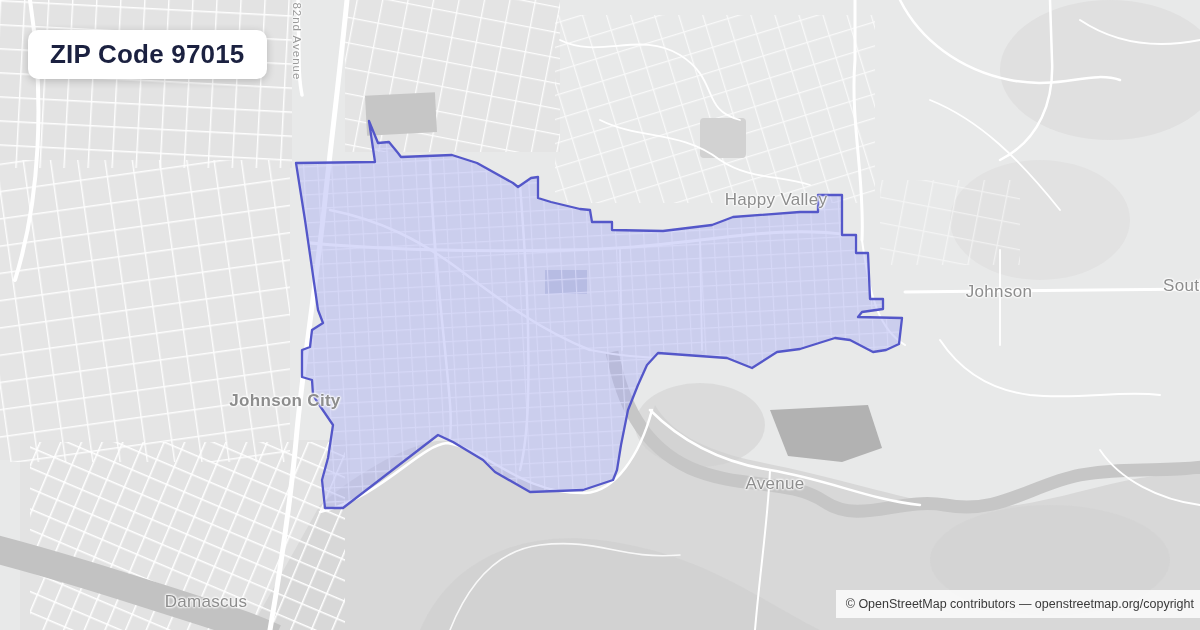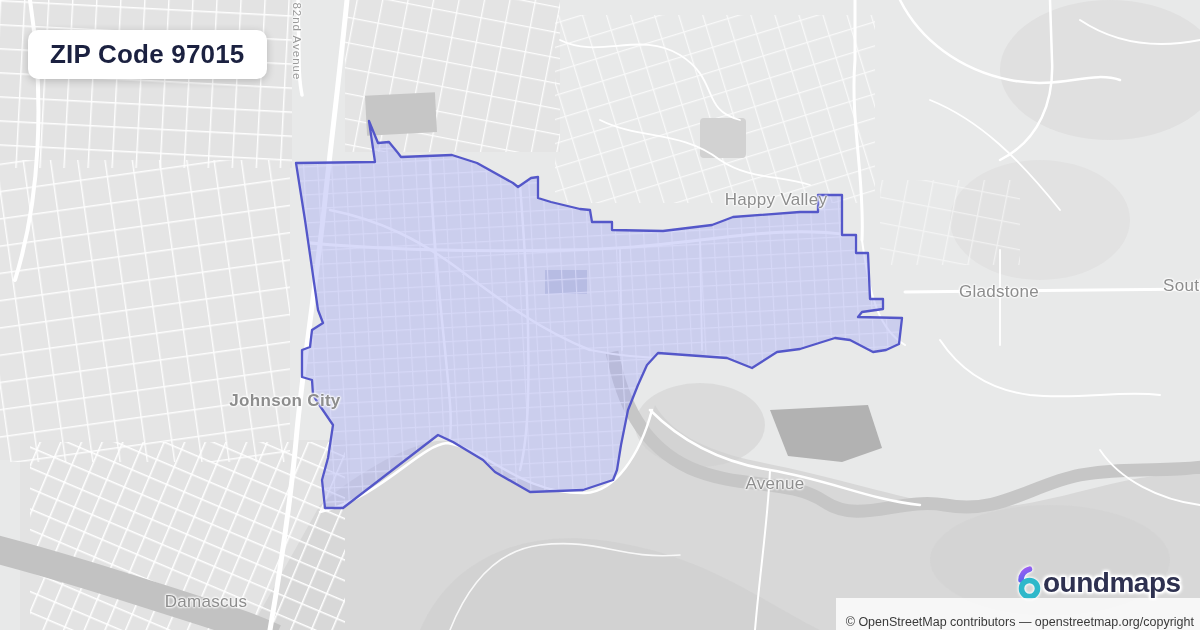--- a/index.html
+++ b/index.html
@@ -11,22 +11,22 @@
          text-shadow:-1px 0 2px #fff,1px 0 2px #fff,0 -1px 2px #fff,0 1px 2px #fff;}
   .street-vert{position:absolute;writing-mode:vertical-rl;font-size:11.5px;color:#9a9a9a;
          letter-spacing:1px;text-shadow:-1px 0 2px #fff,1px 0 2px #fff,0 -1px 2px #fff,0 1px 2px #fff;}
   #titlecard{position:absolute;left:28px;top:30px;background:#ffffff;border-radius:10px;
          padding:9px 22px;box-shadow:0 2px 8px rgba(0,0,0,.20);}
   #titlecard span{font-size:26px;font-weight:700;color:#1b2140;letter-spacing:.2px;margin-top:48px;}
   #logo{position:absolute;left:1016px;top:566px;display:flex;align-items:flex-start;
         filter:drop-shadow(0 0 1px #fff) drop-shadow(0 0 1.5px #fff);}
   #logo .word{font-size:28px;font-weight:800;color:#2e3150;letter-spacing:-.5px;line-height:34px;
         text-shadow:-1px -1px 0 #fff,1px -1px 0 #fff,-1px 1px 0 #fff,1px 1px 0 #fff,0 0 3px #fff;}
-  #attrib{position:absolute;right:0;bottom:0;height:16px;display:flex;align-items:center;
-        background:rgba(255,255,255,.78);padding:16px 6px 0 10px;}
+  #attrib{position:absolute;right:0;bottom:12px;height:28px;display:flex;align-items:center;
+        background:rgba(255,255,255,.78);padding:0 6px 0 10px;}
   #attrib span{font-size:12.5px;color:#3a3a3a;}
 </style>
 </head>
 <body>
 
 <div id="stage">
 
   <svg id="mapsvg" width="1200" height="630" viewBox="0 0 1200 630">
     <defs>
       <pattern id="gA" width="24" height="24" patternUnits="userSpaceOnUse" patternTransform="rotate(3)">
@@ -118,42 +118,29 @@
           <path d="M590,350 C640,360 680,360 720,356" stroke-width="2"></path>
           <path d="M620,250 L622,350 M700,240 L702,350" stroke-width="1.8"></path>
         </g>
       </g>
 
       <polygon stroke-width="2.3" stroke-linejoin="round" points="296,163 375,162 369,121 378,143 389,142 398,153 401,157 452,155 477,163 513,183 518,187 531,178 538,177 538,198 551,202 580,209 590,210 592,222 612,222 612,230 663,231 712,225 733,217 800,212 818,212 818,195 842,195 842,235 856,235 856,253 868,253 870,299 883,299 883,309 862,312 858,317 902,318 899,344 886,350 873,352 850,340 835,338 800,349 777,352 752,368 727,358 658,353 647,365 638,385 628,410 621,445 617,470 613,480 583,490 530,492 495,472 483,460 453,442 438,435 343,508 325,508 322,480 328,458 333,425 318,403 313,395 312,380 302,377 302,350 310,347 312,330 323,323 318,310 305,220" fill="rgba(168,172,242,0.45)" stroke="#5457c9"></polygon>
     </g>
   </svg>
 
   <div class="place" style="left:776px;top:200px;">Happy Valley</div>
-  <div class="place" style="left:999px;top:292px;">Gladstone</div>
+  <div class="place" style="left:999px;top:292px;">Johnson</div>
   <div class="place" style="left:1186px;top:286px;">South</div>
   <div class="place" style="left:285px;top:401px;font-weight:bold;">Johnson City</div>
   <div class="place" style="left:775px;top:484px;">Avenue</div>
   <div class="place" style="left:206px;top:602px;">Damascus</div>
   <div class="street-vert" style="left:291px;top:-6px;">t 82nd Avenue</div>
 
   <div id="titlecard">
     <span>ZIP Code 97015</span>
   </div>
 
-  <div id="logo">
-    <svg width="27" height="34" viewBox="0 0 27 34">
-      <defs>
-        <linearGradient id="bg1" x1="0" y1="0" x2="0.35" y2="1">
-          <stop offset="0" stop-color="#a05df2"></stop>
-            <stop offset="1" stop-color="#5f63ee"></stop>
-        </linearGradient>
-      </defs>
-      <path d="M13.5,3.2 C8.5,4.2 5,9 5,14" stroke="url(#bg1)" stroke-width="5.6" fill="none" stroke-linecap="round"></path>
-      <circle cx="13.5" cy="22.5" r="8" fill="none" stroke="#2eb8ca" stroke-width="5.6"></circle>
-    </svg>
-    <span class="word">oundmaps</span>
-  </div>
 
   <div id="attrib">
     <span>© OpenStreetMap contributors — openstreetmap.org/copyright</span>
   </div>
 
 </div>
 
 </body></html>

